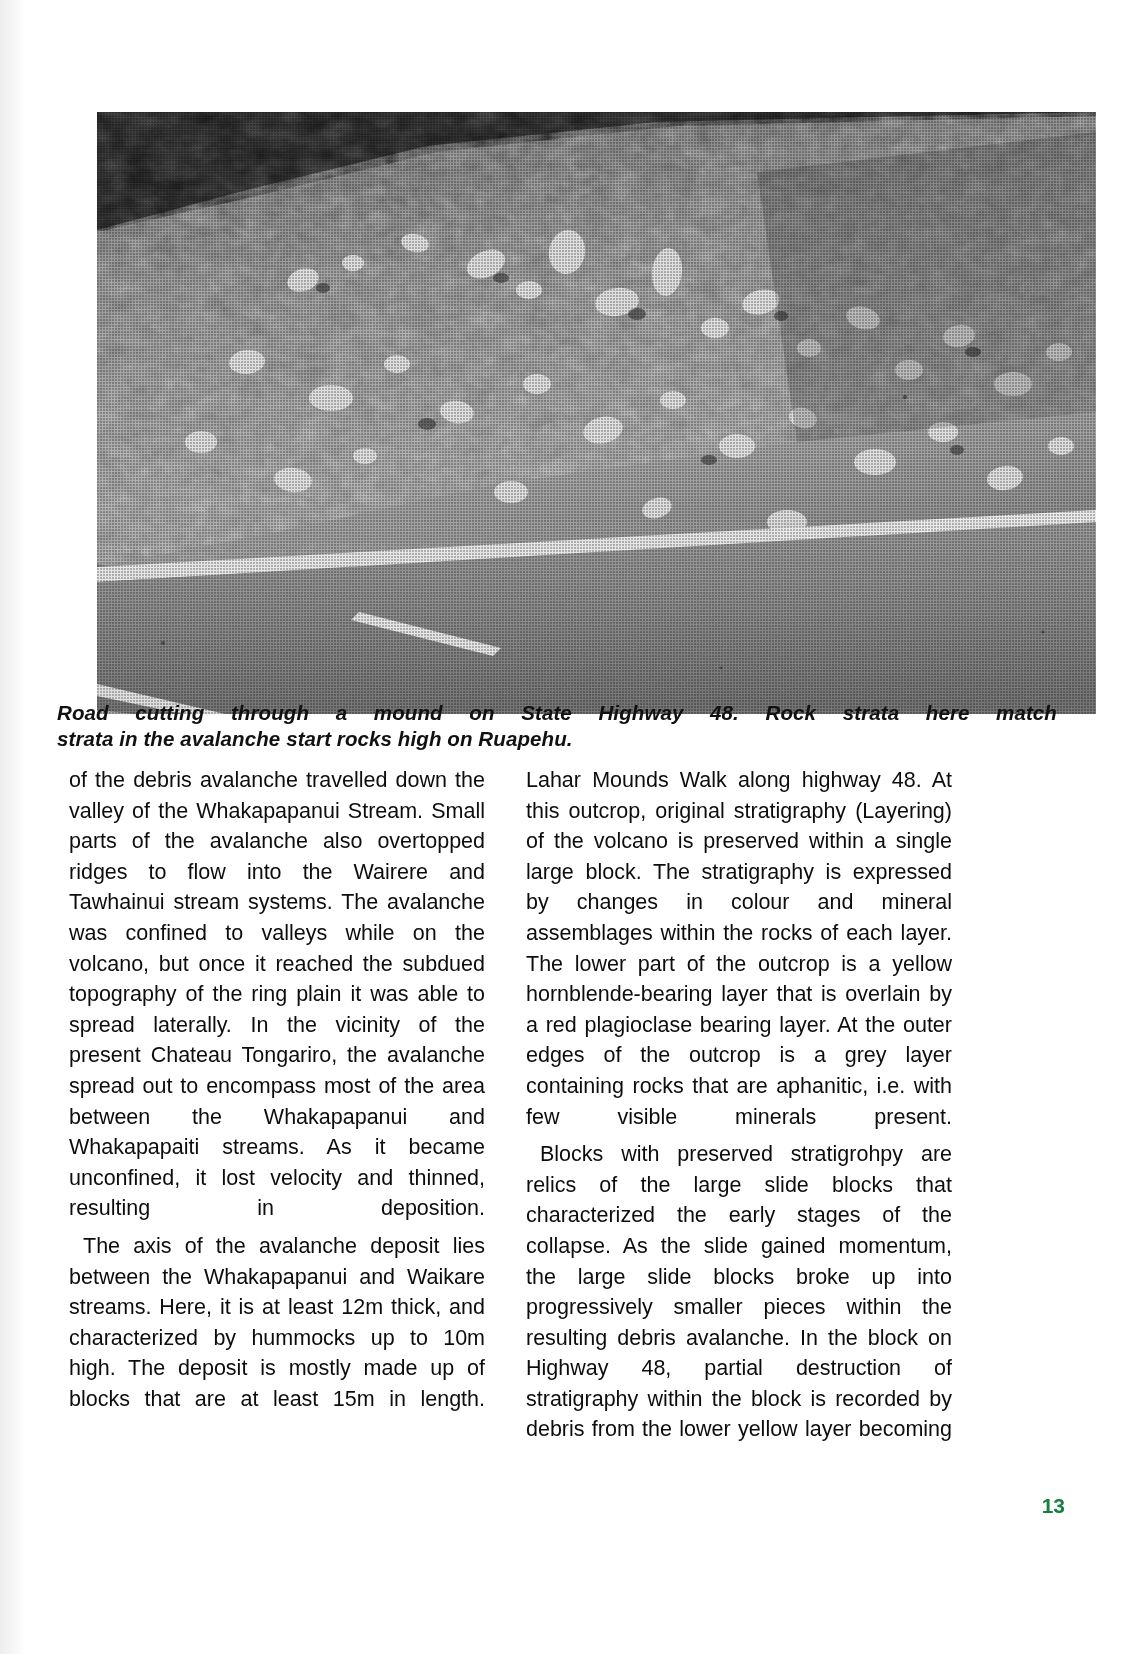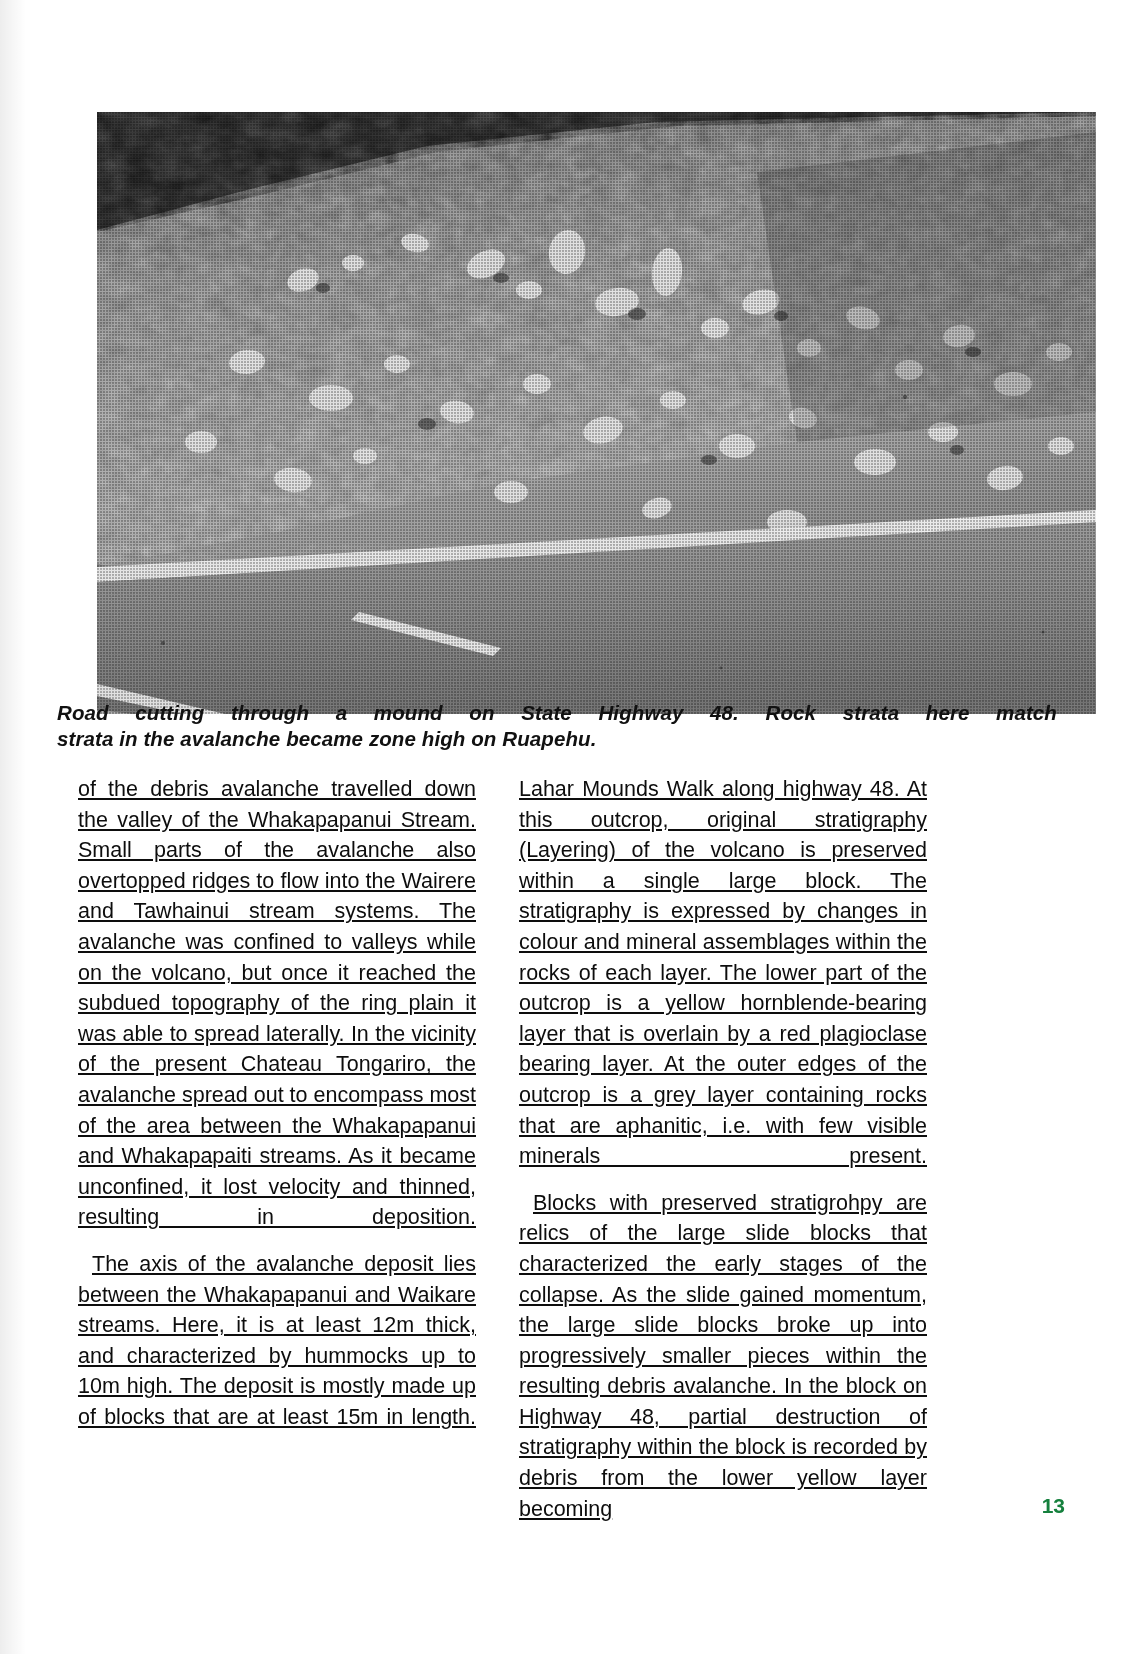--- a/index.html
+++ b/index.html
@@ -87,26 +87,25 @@
   .col {
     position: absolute;
     top: 0;
     width: 430px;
     font-size: 21.5px;
     line-height: 30.6px;
     text-align: justify;
     color: #0d0d0d;
   }
   .col-left  { left: 5px; }
-  .col-right { left: 446px; width: 440px; }
+  .col-right { left: 462px; width: 440px; }
 
   .col p {
-    margin: 16px;
+    margin: 7px;
     text-indent: 0;
-    text-decoration: underline;
   }
   .col p.indent { text-indent: 14px; }
 
   
   .col p.fulljust { text-align-last: justify; }
 
   
   .page-number {
     position: absolute;
     right: 66px;
@@ -266,21 +265,21 @@
           </g>
         </g>
       </svg>
       <div class="grain"></div>
       <div class="halftone"></div>
     </div>
   </figure>
 
   <figcaption class="caption">
     <span class="cap-line-1">Road cutting through a mound on State Highway 48. Rock strata here match</span>
-    <span class="cap-line-2">strata in the avalanche became zone high on Ruapehu.</span>
+    <span class="cap-line-2">strata in the avalanche start rocks high on Ruapehu.</span>
   </figcaption>
 
   <div class="columns">
 
     <div class="col col-left">
       <p class="fulljust">of the debris avalanche travelled down the valley of the Whakapapanui Stream. Small parts of the avalanche also overtopped ridges to flow into the Wairere and Tawhainui stream systems. The avalanche was confined to valleys while on the volcano, but once it reached the subdued topography of the ring plain it was able to spread laterally. In the vicinity of the present Chateau Tongariro, the avalanche spread out to encompass most of the area between the Whakapapanui and Whakapapaiti streams. As it became unconfined, it lost velocity and thinned, resulting in deposition.</p>
       <p class="fulljust indent">The axis of the avalanche deposit lies between the Whakapapanui and Waikare streams. Here, it is at least 12m thick, and characterized by hummocks up to 10m high. The deposit is mostly made up of blocks that are at least 15m in length.</p>
     </div>
 
     <div class="col col-right">

